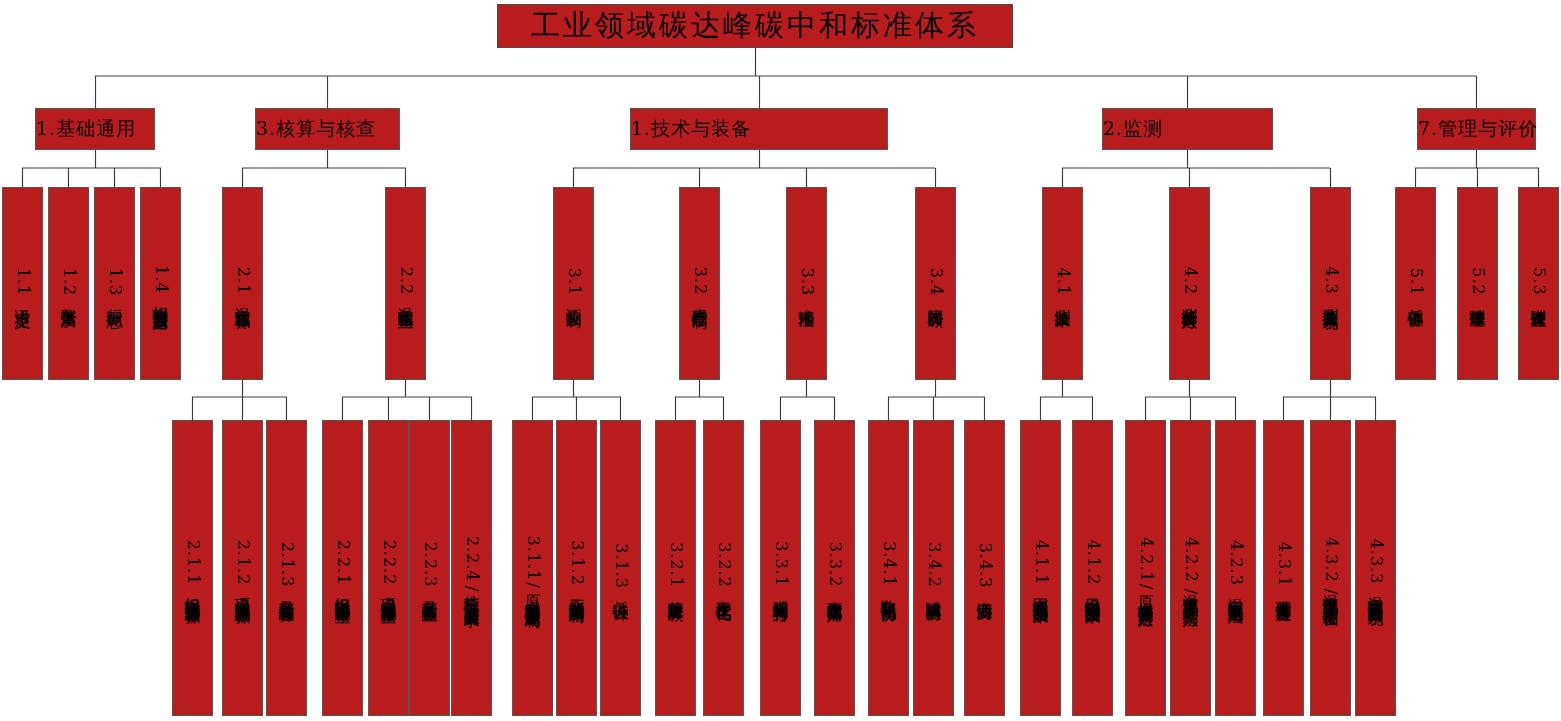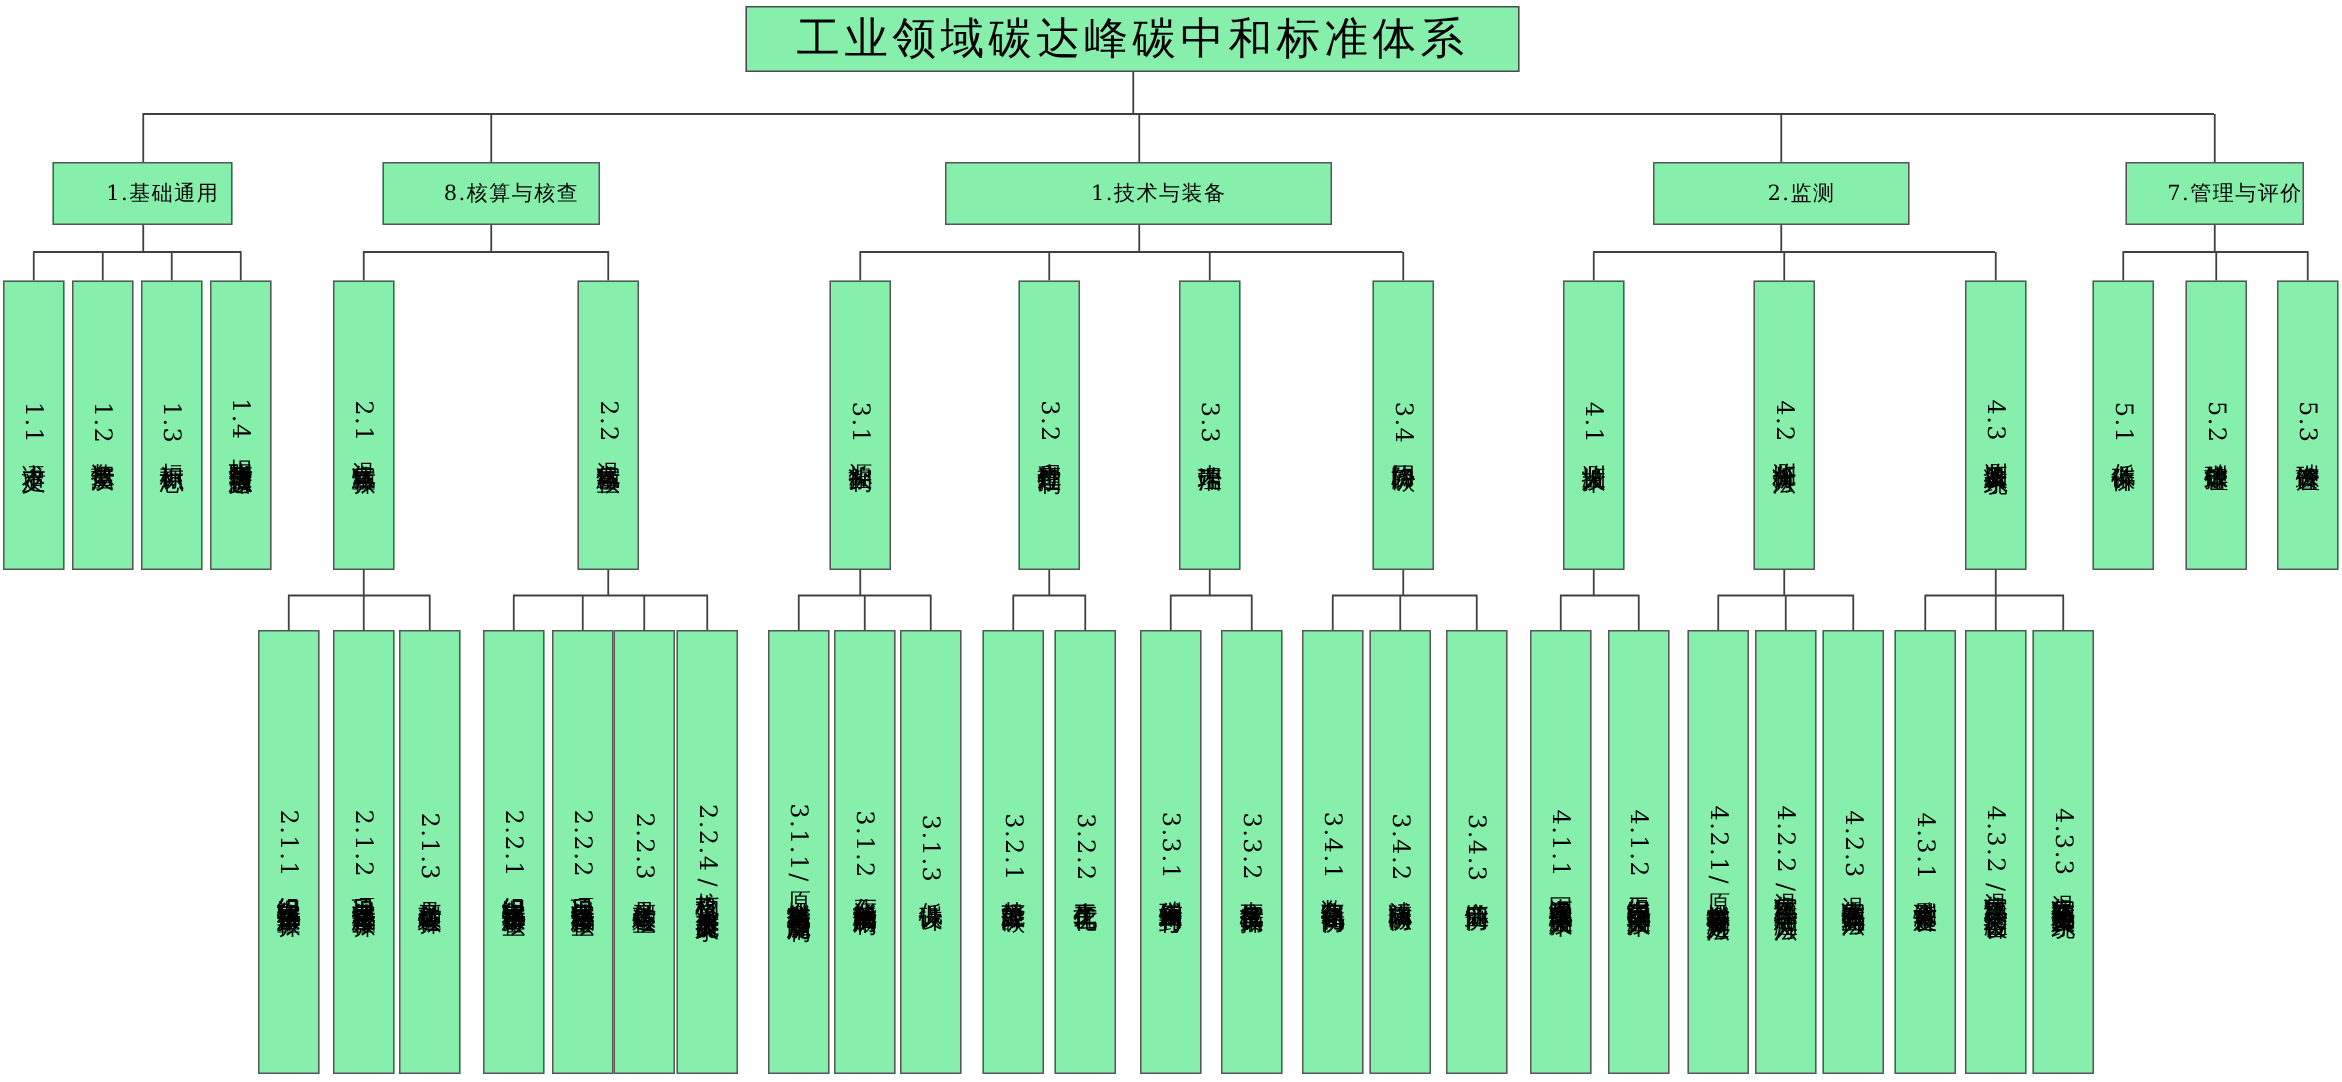--- a/index.html
+++ b/index.html
@@ -1,23 +1,23 @@
 <!DOCTYPE html>
 <html><head>
 <meta charset="utf-8">
 <style>
   html,body{margin:0;padding:0;background:#ffffff;}
   #stage{
     position:relative;width:1561px;height:721px;background:#ffffff;
     font-family:"DejaVu Serif","Liberation Serif",serif;color:#000;
   }
   #wires{position:absolute;left:0;top:0;width:1561px;height:721px;}
-  .box{position:absolute;background:#86efac;border:1px solid #565656;box-sizing:border-box;}
-  .hbox{display:flex;align-items:center;justify-content:center;
-        font-size:14px;letter-spacing:1px;white-space:nowrap;padding-left:27px;}
+  .box{position:absolute;background:#b91c1c;border:1px solid #565656;box-sizing:border-box;}
+  .hbox{display:flex;align-items:center;justify-content:flex-start;
+        font-size:19px;letter-spacing:1px;white-space:nowrap;}
   .titlebox{display:flex;align-items:center;justify-content:center;
         font-size:29px;letter-spacing:3px;white-space:nowrap;border:1px solid #4a4a4a;}
   .vbox{width:41px;}
   .vbox>span{
     position:absolute;left:50%;top:50%;transform:translate(-50%,-50%);
     writing-mode:vertical-rl;text-orientation:mixed;
     font-size:16px;line-height:1;letter-spacing:1px;white-space:nowrap;
   }
   .l2{top:187px;height:193px;}
   .l3{top:420px;height:296px;}
@@ -47,21 +47,21 @@
   </svg>
 
   <div class="box titlebox" style="left:497px;top:4px;width:516px;height:44px">
     <span>工业领域碳达峰碳中和标准体系</span>
   </div>
 
   <div class="box hbox" style="left:35px;top:108px;width:120px;height:42px">
       <span>1.基础通用</span>
     </div>
   <div class="box hbox" style="left:255px;top:108px;width:145px;height:42px">
-      <span>8.核算与核查</span>
+      <span>3.核算与核查</span>
     </div>
   <div class="box hbox" style="left:630px;top:108px;width:258px;height:42px">
       <span>1.技术与装备</span>
     </div>
   <div class="box hbox" style="left:1102px;top:108px;width:171px;height:42px">
       <span>2.监测</span>
     </div>
   <div class="box hbox" style="left:1417px;top:108px;width:119px;height:42px">
       <span>7.管理与评价</span>
     </div>

